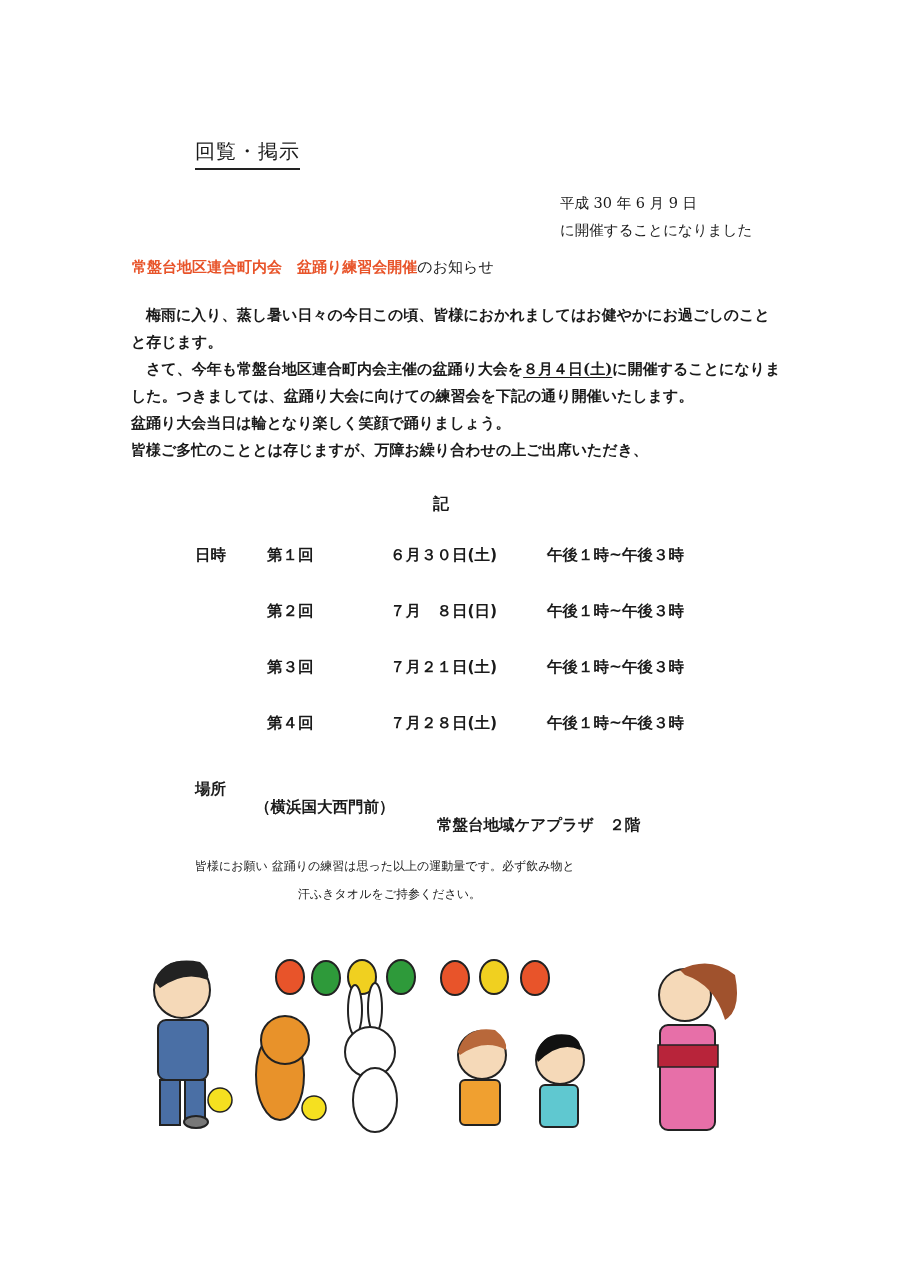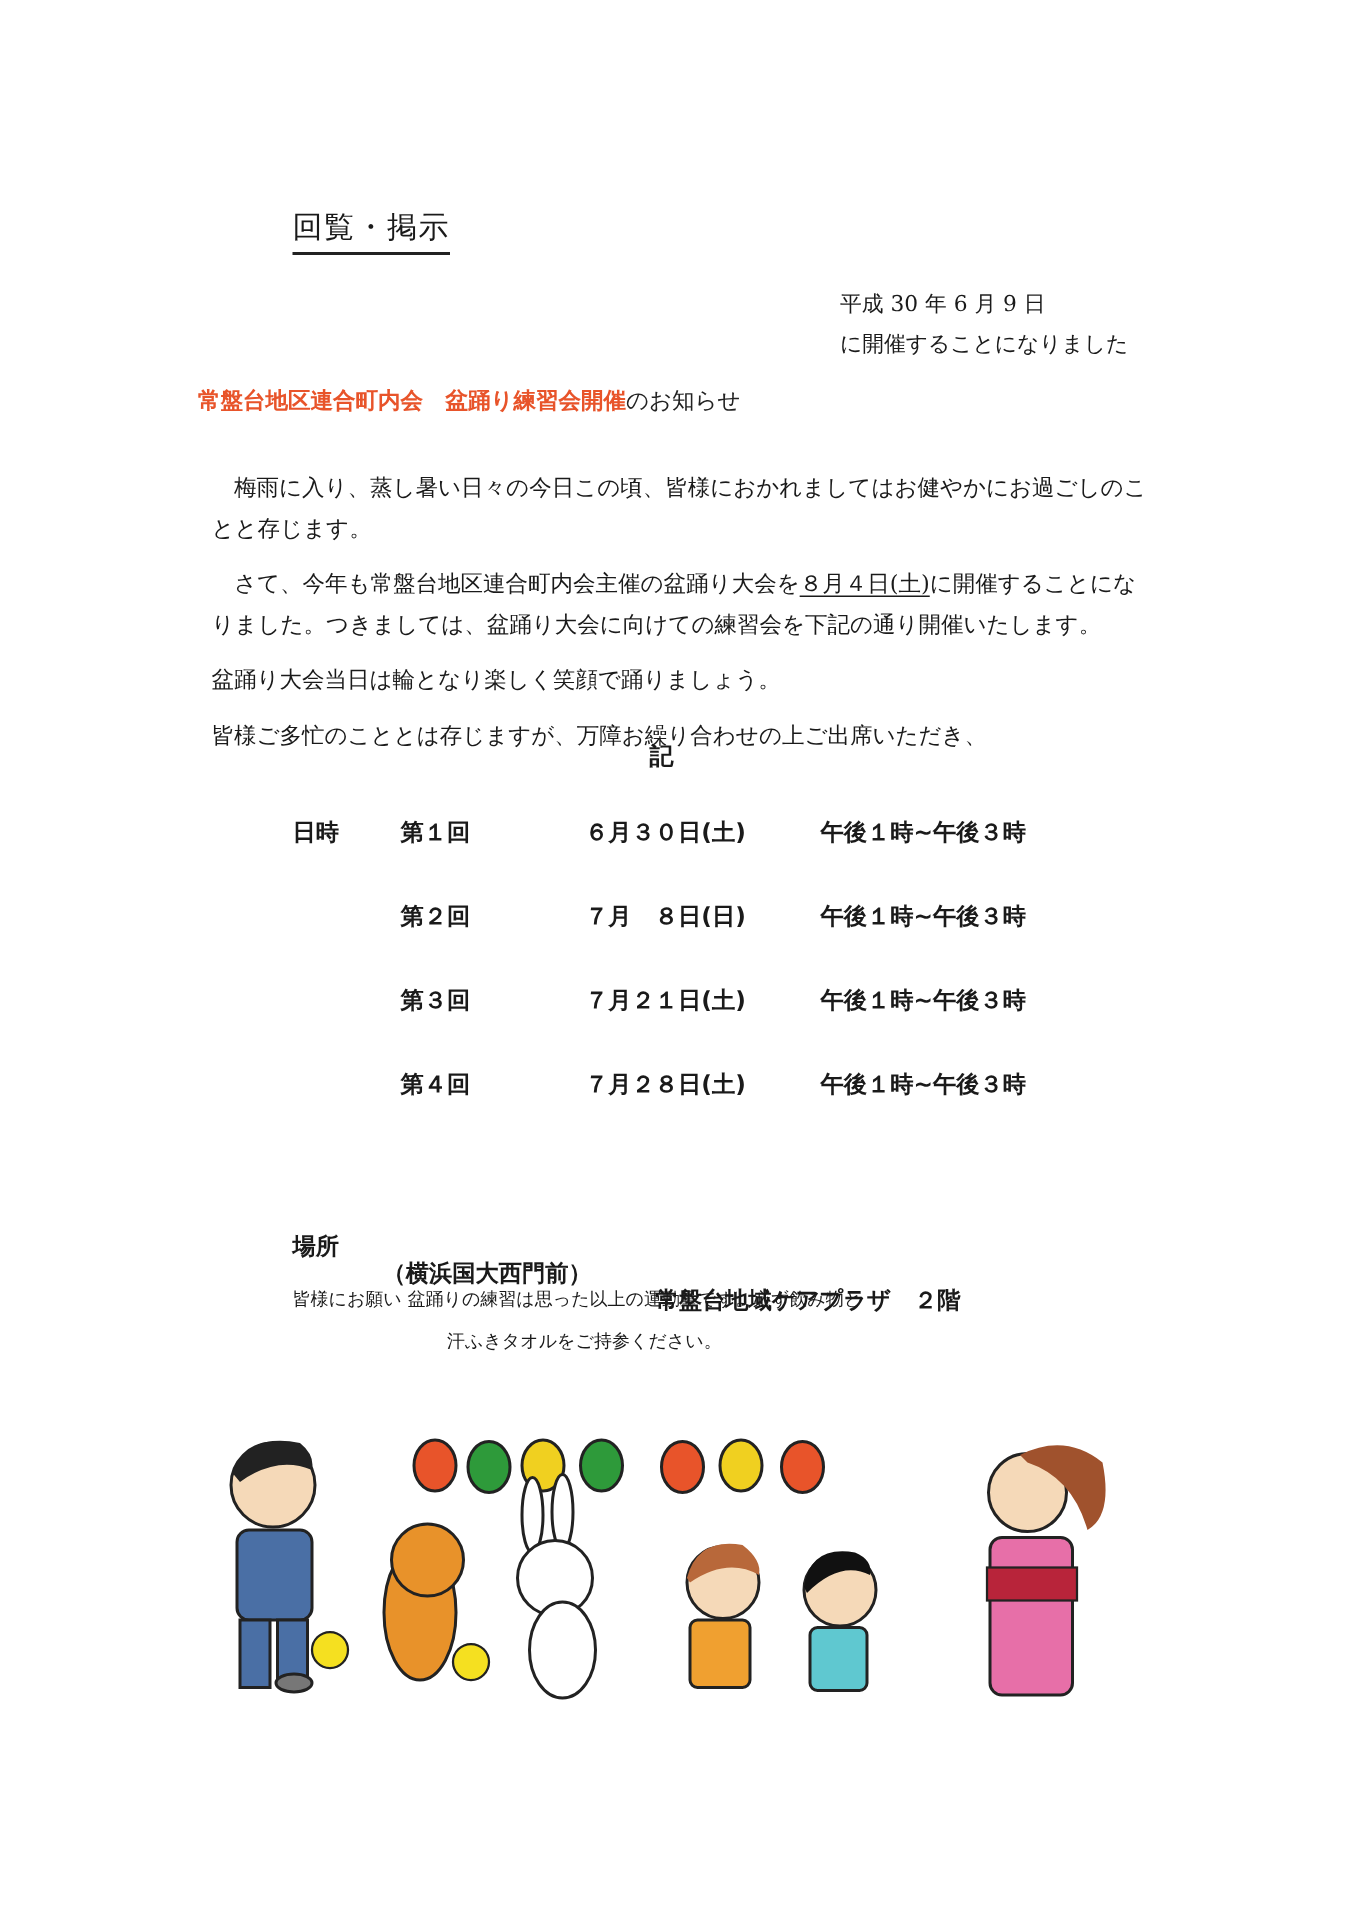--- a/index.html
+++ b/index.html
@@ -4,29 +4,29 @@
 <style>
   html,body{margin:0;padding:0;background:#fff;}
   body{width:899px;height:1280px;position:relative;overflow:hidden;font-family:"DejaVu Serif","Liberation Serif",serif;color:#1a1a1a;}
   .abs{position:absolute;}
   .circ{left:195px;top:138px;font-size:20px;letter-spacing:1px;border-bottom:2px solid #222;padding-bottom:3px;}
   .date{left:560px;top:190px;font-size:14.5px;line-height:27px;}
   .title{left:132px;top:258px;font-size:15px;font-weight:bold;font-family:"DejaVu Sans","Liberation Sans",sans-serif;white-space:nowrap;}
   .title .red{color:#e8542a;}
   .title .black{color:#222;font-weight:normal;font-family:"DejaVu Serif","Liberation Serif",serif;}
   .body{left:131px;top:302px;width:650px;font-size:15px;line-height:27px;}
-  .body p{margin:10px;}
+  .body p{margin:0;font-weight:bold;}
   .indent{text-indent:1em;}
   .ul{text-decoration:underline;text-underline-offset:3px;}
   .ki{left:433px;top:494px;font-size:16px;font-weight:bold;font-family:"DejaVu Sans",sans-serif;}
   .sched{left:195px;top:545px;font-family:"DejaVu Sans","Liberation Sans",sans-serif;font-weight:bold;font-size:15.5px;}
   .row{position:relative;height:56px;}
   .row span{position:absolute;top:0;white-space:pre;}
   .c0{left:0;} .c1{left:72px;} .c2{left:195px;} .c3{left:352px;}
-  .place{left:195px;top:803px;font-family:"DejaVu Sans",sans-serif;font-weight:bold;font-size:15.5px;white-space:pre;}
+  .place{left:195px;top:761px;font-family:"DejaVu Sans",sans-serif;font-weight:bold;font-size:15.5px;white-space:pre;}
   .place span{position:absolute;white-space:pre;}
   .note{left:195px;top:852px;font-size:12px;line-height:28px;}
   .note .l2{padding-left:103px;}
   .illu{left:130px;top:940px;width:650px;height:200px;}
 </style>
 </head>
 <body>
 
 <div class="abs circ">回覧・掲示</div>
 

